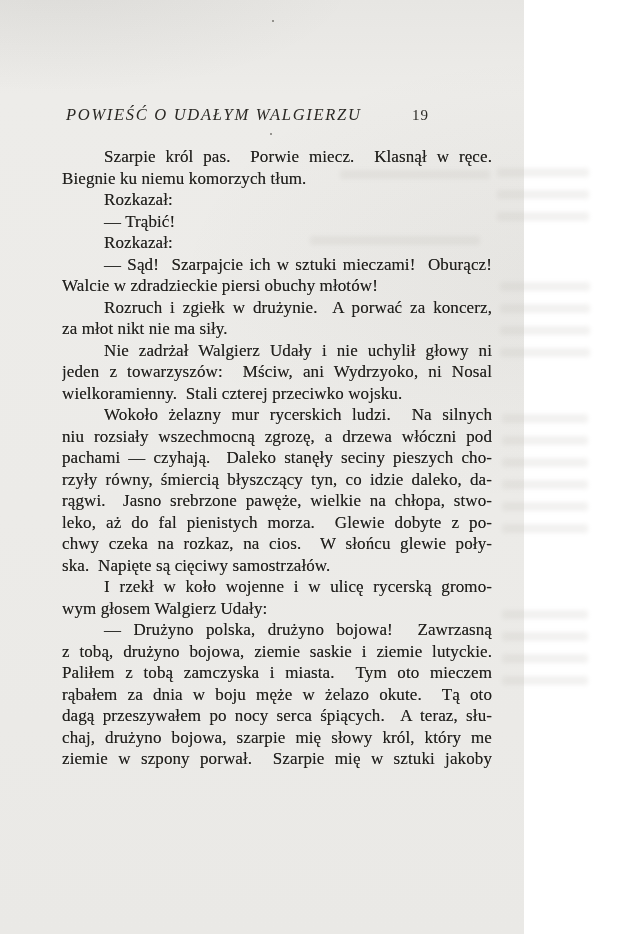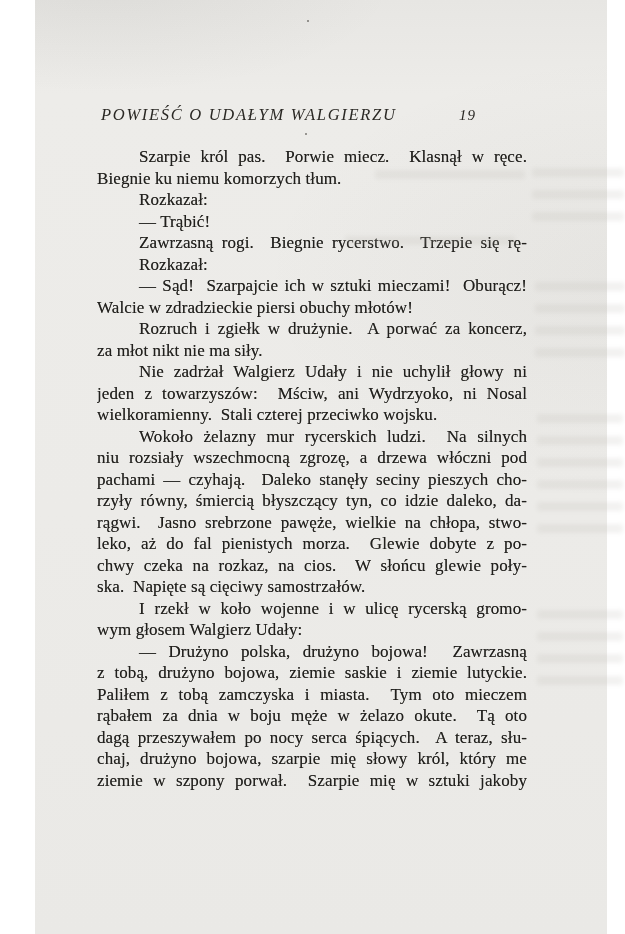--- a/index.html
+++ b/index.html
@@ -5,51 +5,49 @@
   html, body {
     margin: 0;
     padding: 0;
     width: 625px;
     height: 934px;
     overflow: hidden;
     font-family: "Liberation Serif", "DejaVu Serif", serif;
   }
   .page {
     position: relative;
-    width: 572px;
+    width: 524px;
     height: 934px;
     background:
       radial-gradient(ellipse 420px 160px at 12% -2%, rgba(60,60,55,0.06), transparent 70%),
       radial-gradient(ellipse 500px 300px at 105% 30%, rgba(90,88,80,0.05), transparent 75%),
       linear-gradient(180deg, #e7e6e3 0%, #edecE9 10%, #ecebe8 55%, #eae9e6 100%);
     color: #23211e;
-    margin-left: 35px;
   }
   .running-header {
     position: absolute;
     top: 105px;
     left: 66px;
     width: 493px;
     height: 22px;
   }
   .running-header .title {
     position: absolute;
     left: 0;
     top: 0;
     font-style: italic;
     font-size: 16.5px;
     letter-spacing: 1.7px;
     color: #2a2824;
     white-space: nowrap;
   }
   .running-header .pagenum {
     position: absolute;
-    left: 358px;
+    left: 346px;
     top: 2px;
-    font-style: italic;
     font-size: 15px;
     letter-spacing: 1px;
     color: #2a2824;
   }
   .textblock {
     position: absolute;
     left: 62px;
     top: 146px;
     width: 430px;
   }
@@ -95,21 +93,20 @@
   <div class="running-header">
     <span class="title">POWIEŚĆ O UDAŁYM WALGIERZU</span>
     <span class="pagenum">19</span>
   </div>
 
   <div class="textblock" id="text-lines">
       <div class="line indent j">Szarpie król pas.  Porwie miecz.  Klasnął w ręce.</div>
       <div class="line">Biegnie ku niemu komorzych tłum.</div>
       <div class="line indent">Rozkazał:</div>
       <div class="line indent">— Trąbić!</div>
-      <div class="line indent j">Zawrzasną rogi.  Biegnie rycerstwo.  Trzepie się rę-</div>
       <div class="line indent">Rozkazał:</div>
       <div class="line indent j">— Sąd!  Szarpajcie ich w sztuki mieczami!  Oburącz!</div>
       <div class="line">Walcie w zdradzieckie piersi obuchy młotów!</div>
       <div class="line indent j">Rozruch i zgiełk w drużynie.  A porwać za koncerz,</div>
       <div class="line">za młot nikt nie ma siły.</div>
       <div class="line indent j">Nie zadrżał Walgierz Udały i nie uchylił głowy ni</div>
       <div class="line j">jeden z towarzyszów:  Mściw, ani Wydrzyoko, ni Nosal</div>
       <div class="line">wielkoramienny.  Stali czterej przeciwko wojsku.</div>
       <div class="line indent j">Wokoło żelazny mur rycerskich ludzi.  Na silnych</div>
       <div class="line j">niu rozsiały wszechmocną zgrozę, a drzewa włóczni pod</div>

